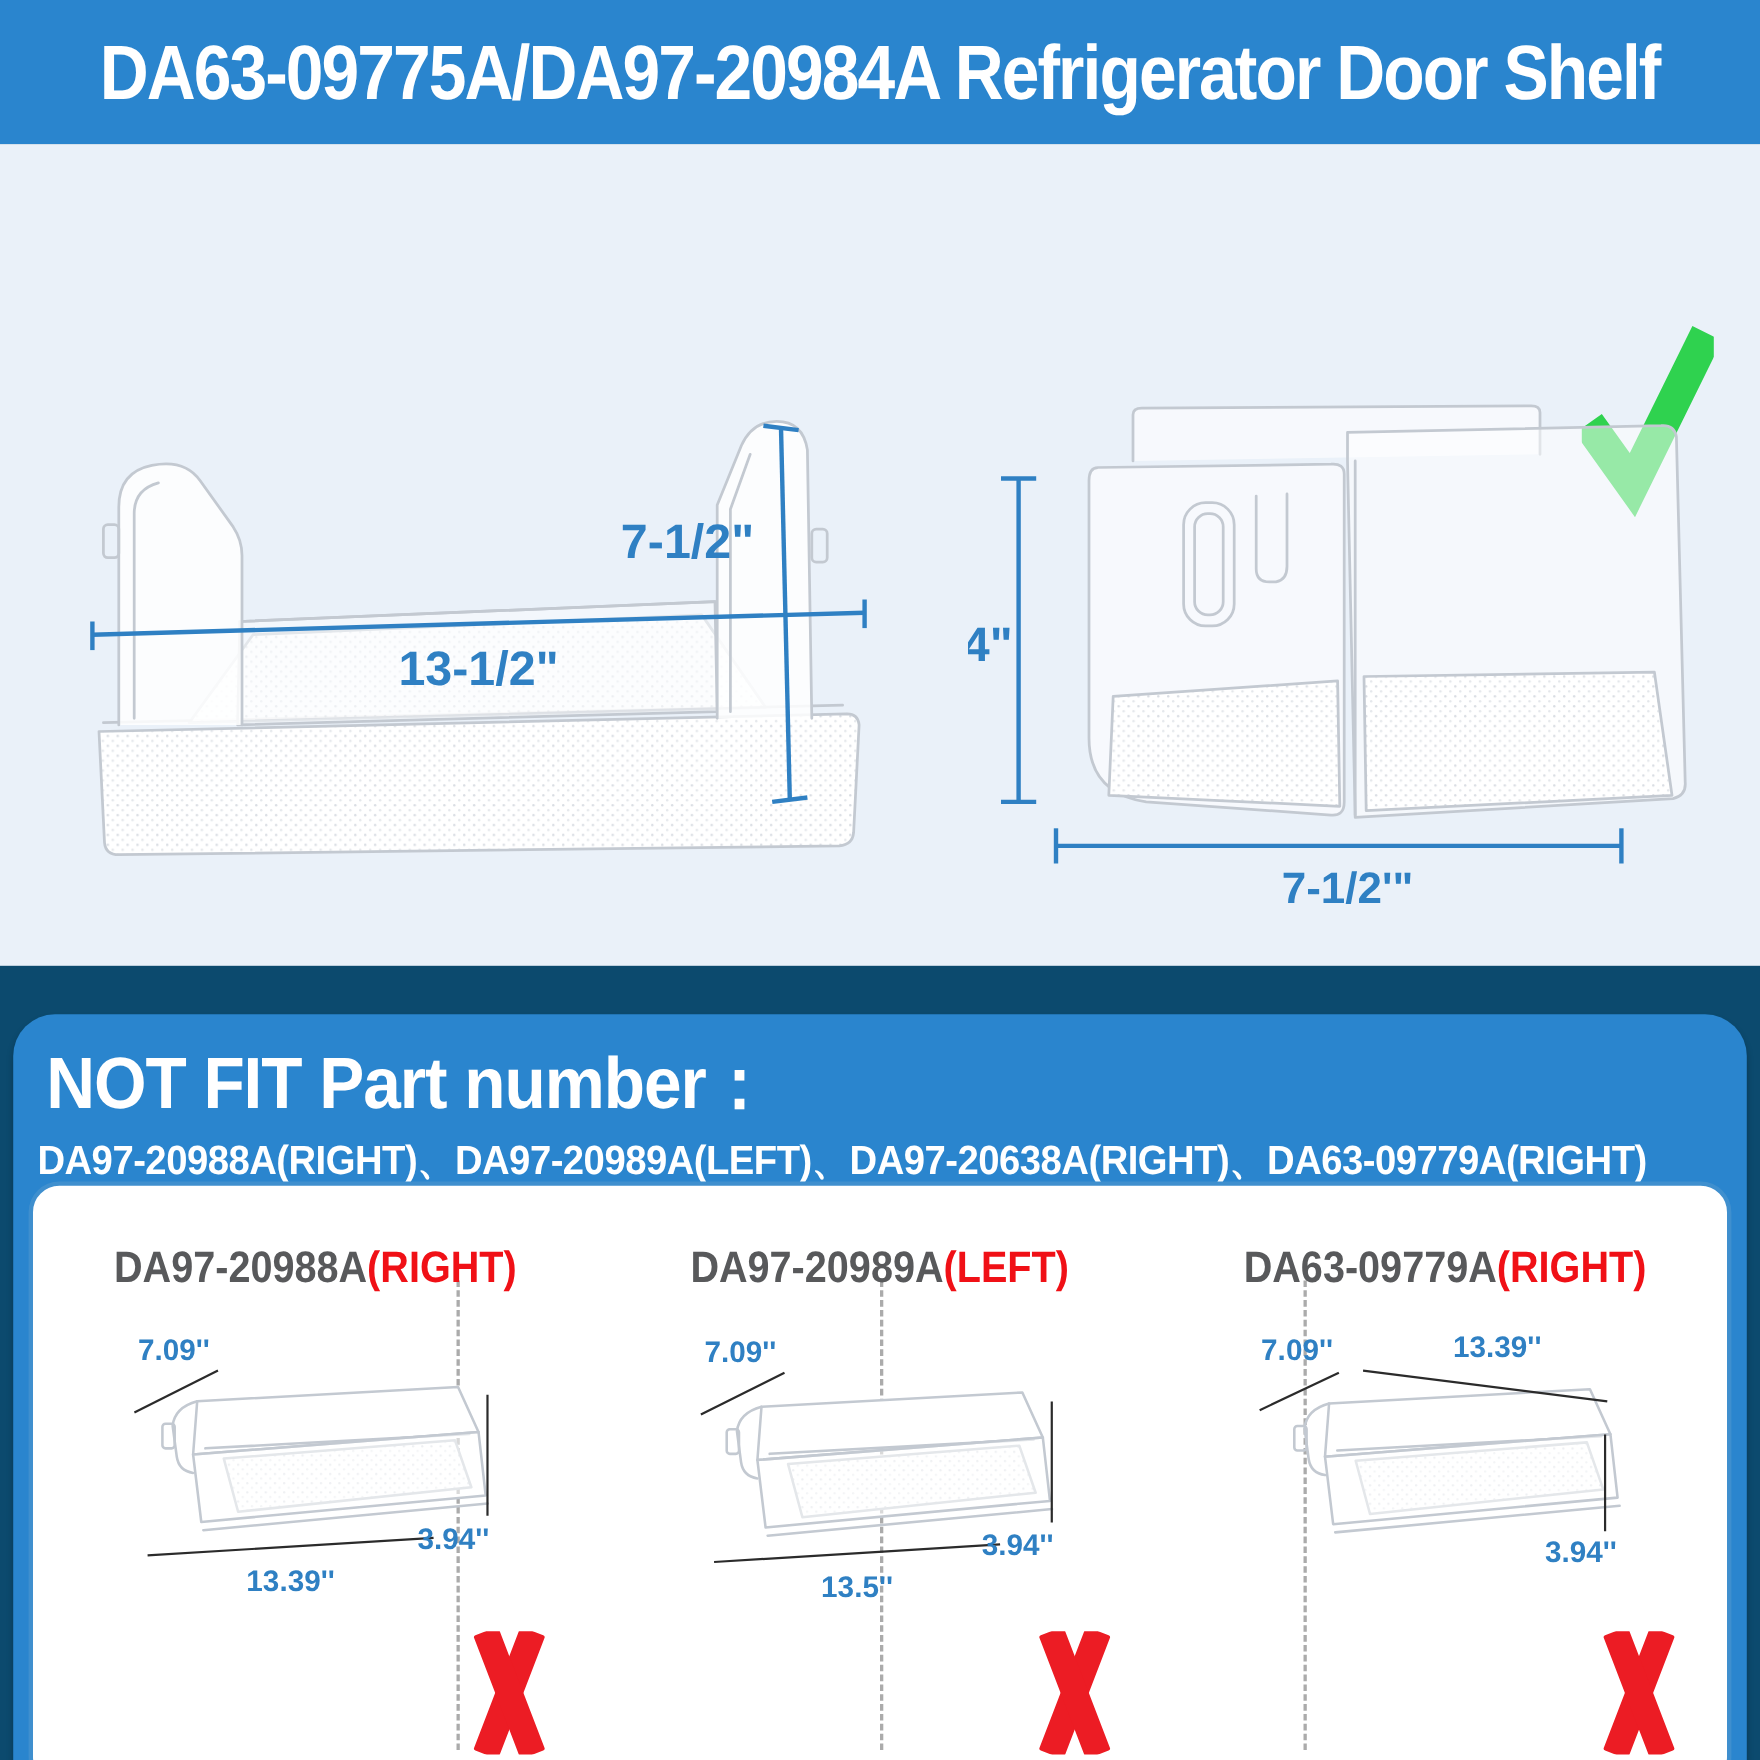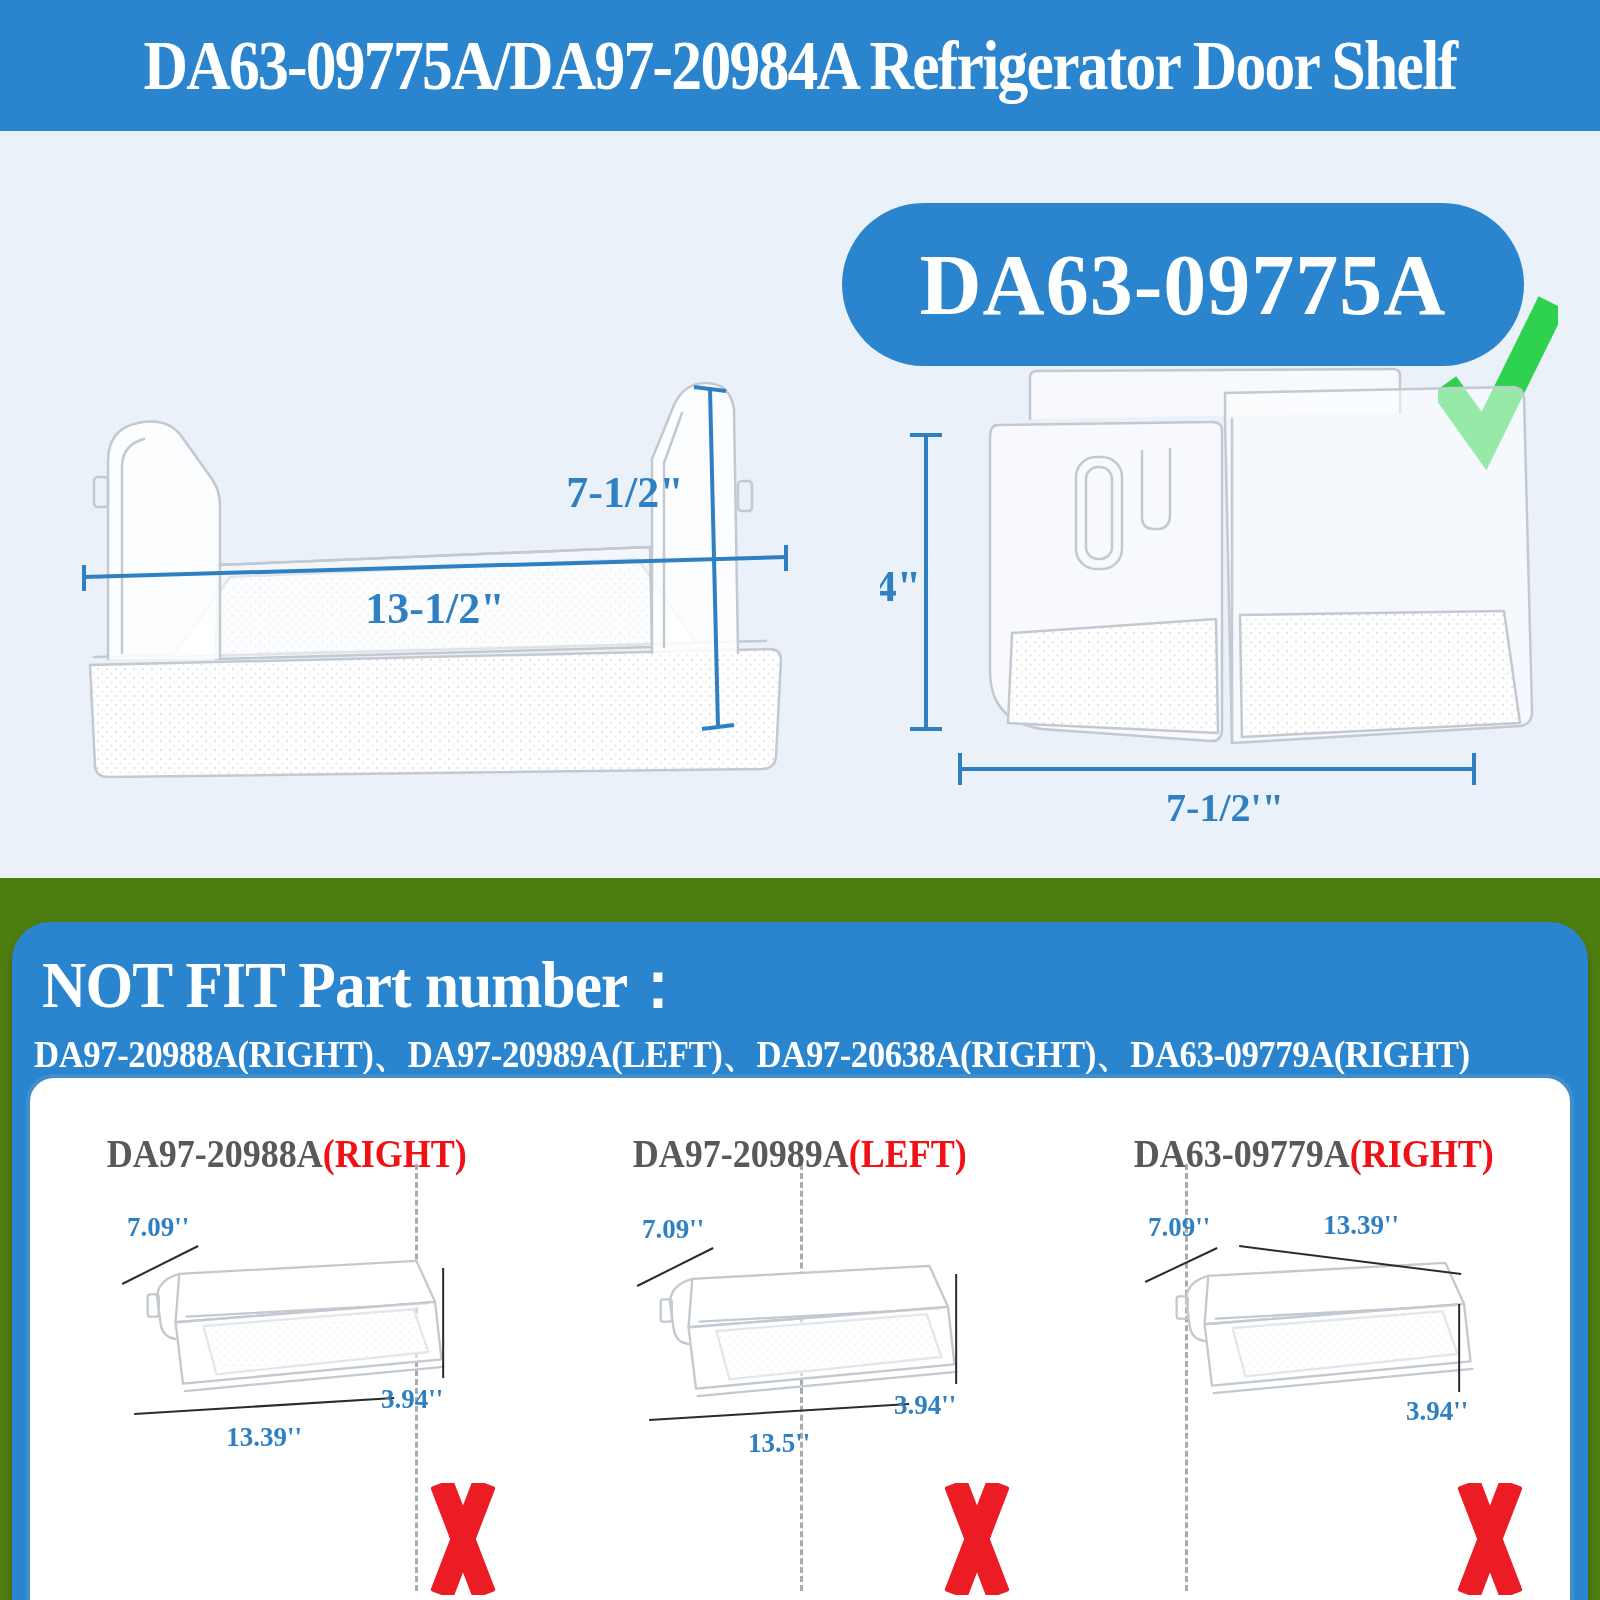--- a/index.html
+++ b/index.html
@@ -1,17 +1,17 @@
 <!DOCTYPE html>
 <html><head>
 <meta charset="utf-8">
 <style>
   html,body{margin:0;padding:0;background:#f2f3f5;}
   .stage{position:relative;width:1600px;height:1600px;overflow:hidden;
-         font-family:Liberation Serif, serif;background:#4d7c0f;}
+         font-family:Liberation Sans, sans-serif;background:#0c4a6e;}
   
   .banner{position:absolute;left:0;top:0;width:1600px;height:131px;
           background:#2A85CE;display:flex;align-items:center;justify-content:center;}
   .banner .title{color:#fff;font-size:70px;font-weight:bold;white-space:nowrap;
                  letter-spacing:-2px;transform:scaleX(.88);transform-origin:center;}
   
   .upper{position:absolute;left:0;top:131px;width:1600px;height:747px;background:#EAF1F9;}
   .badge{position:absolute;left:842px;top:72px;width:682px;height:163px;border-radius:82px;
          background:#2A85CE;display:flex;align-items:center;justify-content:center;}
   .badge .label{color:#fff;font-size:86px;font-weight:bold;letter-spacing:1px;}
@@ -64,23 +64,20 @@
       </g>
     </defs>
   </svg>
 
   <header class="banner">
     <div class="title">DA63-09775A/DA97-20984A Refrigerator Door Shelf</div>
   </header>
 
   <section class="upper">
 
-    <div class="badge">
-      <span class="label">DA63-09775A</span>
-    </div>
     <svg class="check" viewBox="0 0 120 178">
       <path d="M6,92 L46,148 L114,10" stroke="#2FD24F" stroke-width="30" fill="none" stroke-linecap="butt" stroke-linejoin="miter"></path>
     </svg>
 
     <svg class="hero-front" viewBox="0 0 740 420">
       <g class="art">
         <path d="M30,304 L710,288 Q720,288 721,298 L716,396 Q715,407 703,408 L48,416 Q36,416 35,405 Z" fill="url(#dots)"></path>
         <path d="M34,296 L706,280"></path>
         <path d="M170,216 L578,198 L636,282 L112,296 Z" fill="url(#dots)" opacity="0.75"></path>
         <path d="M158,204 L590,186 L592,286 L156,298 Z" fill="#ffffff" fill-opacity="0.45"></path>

